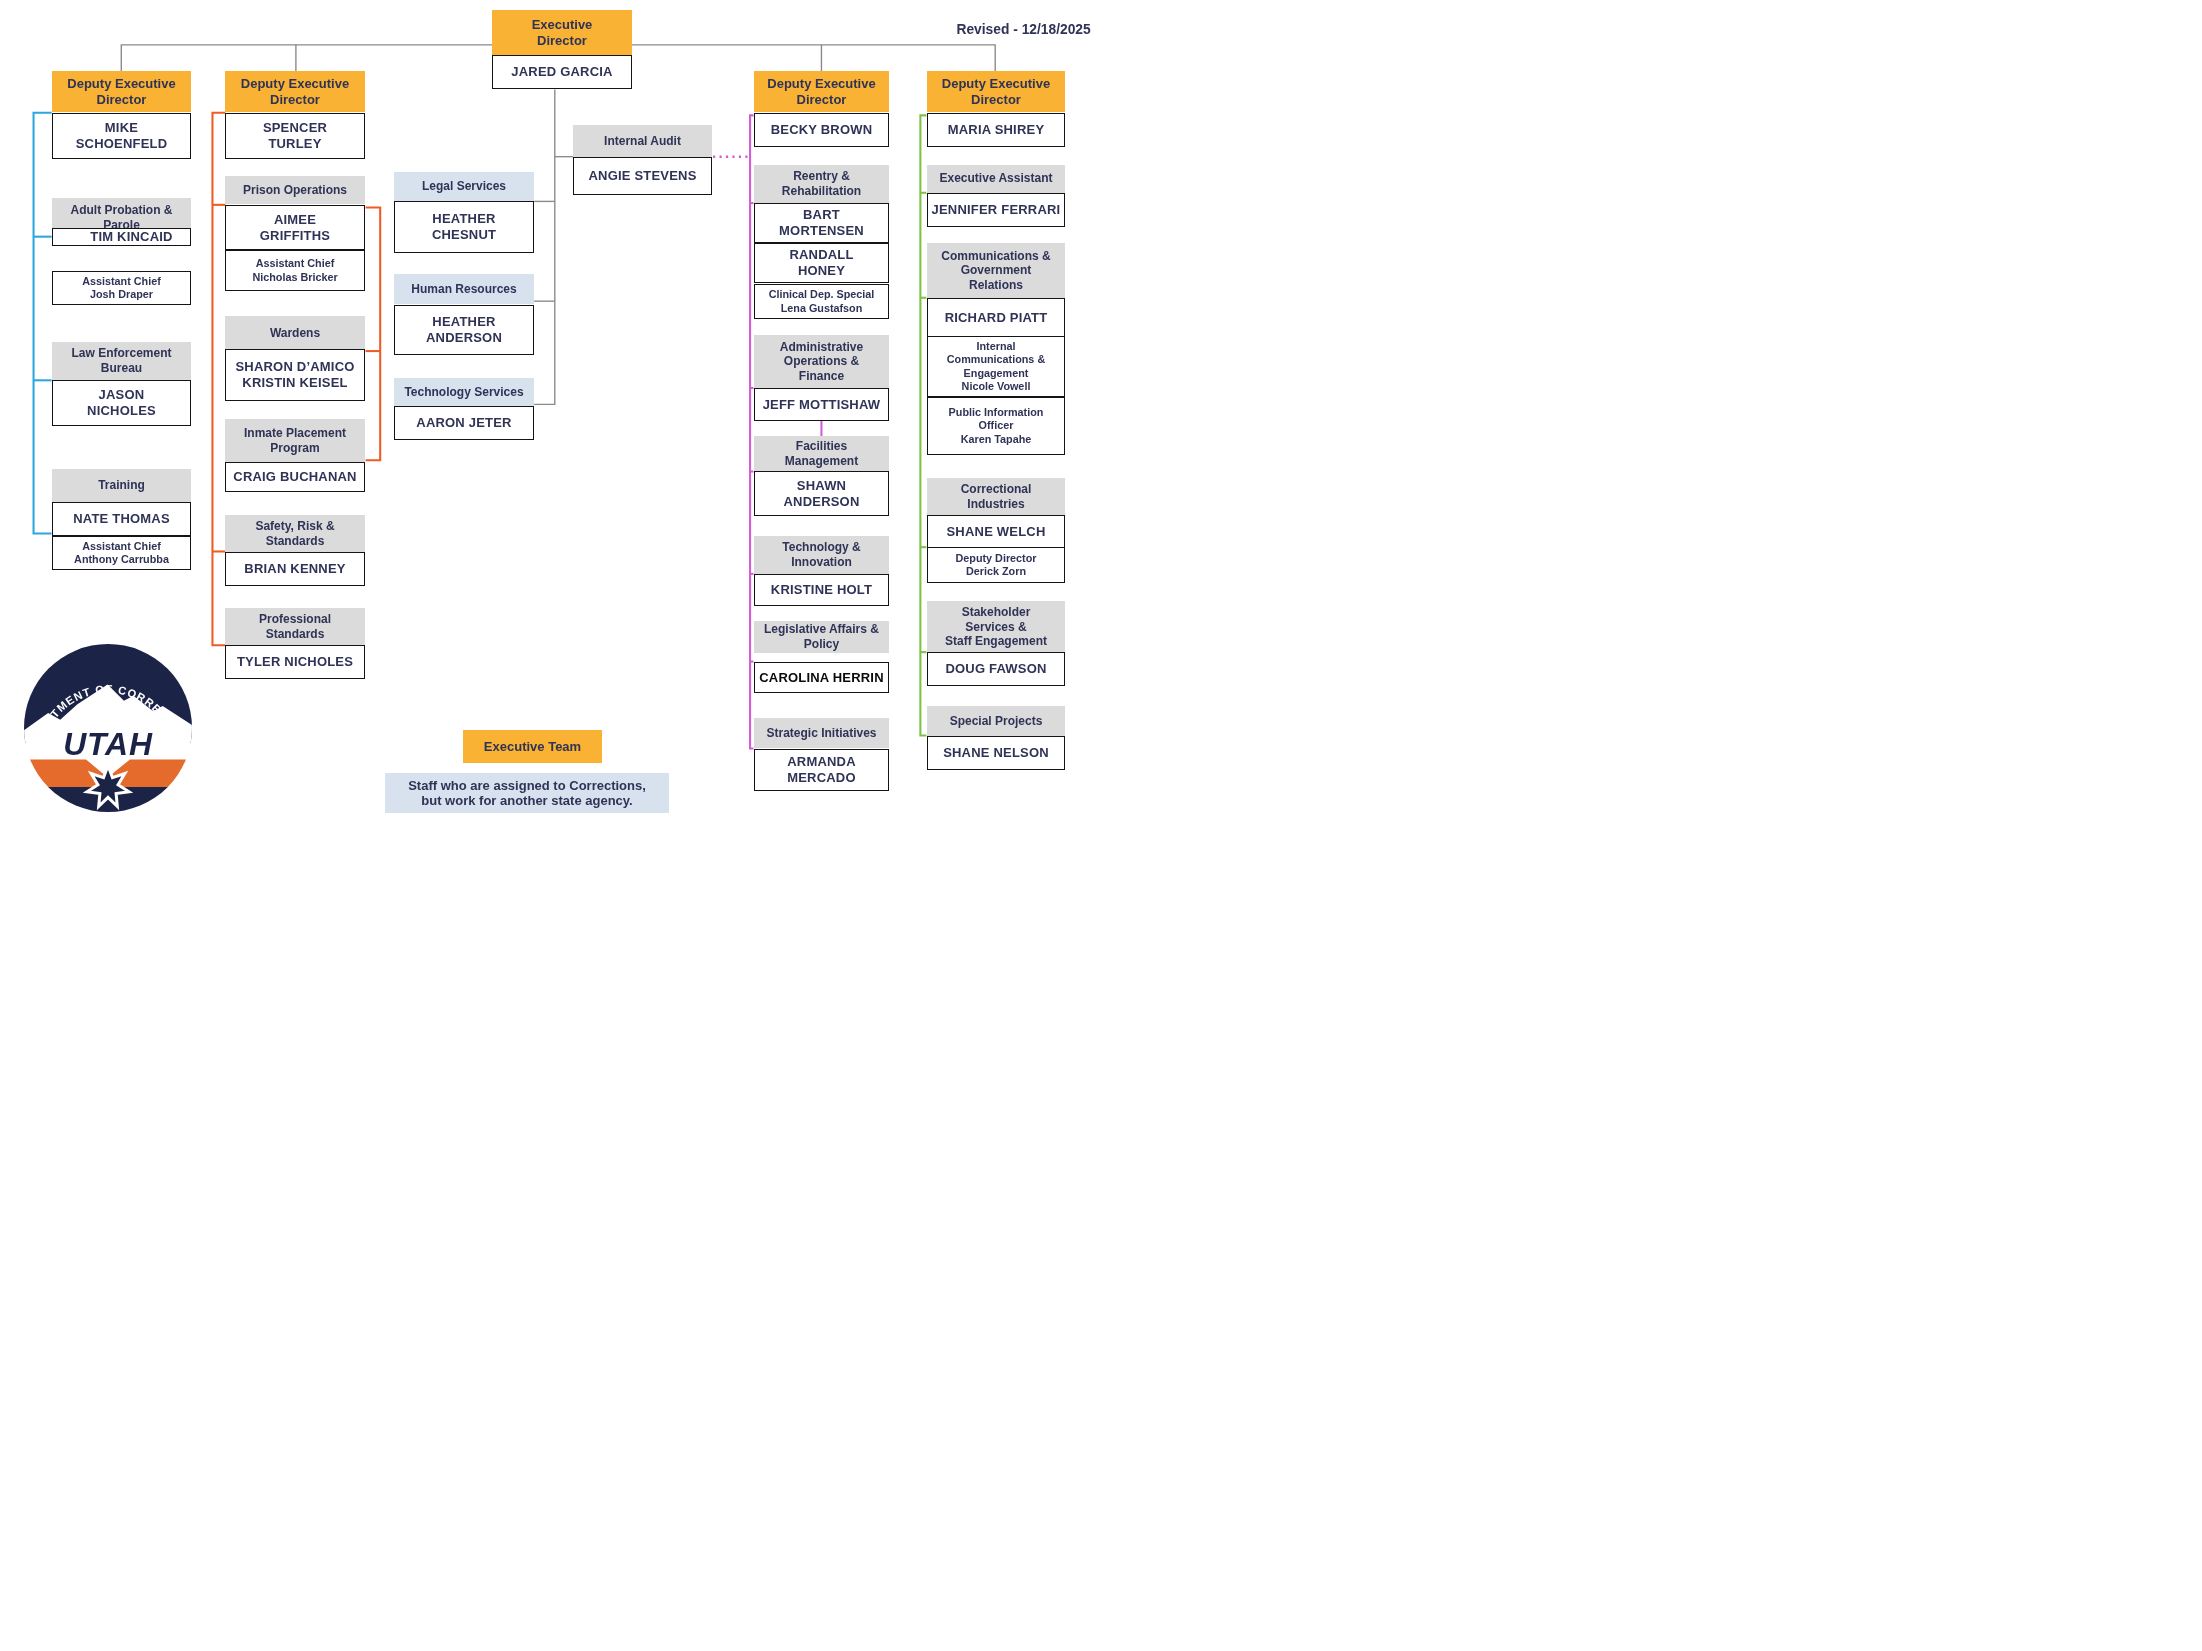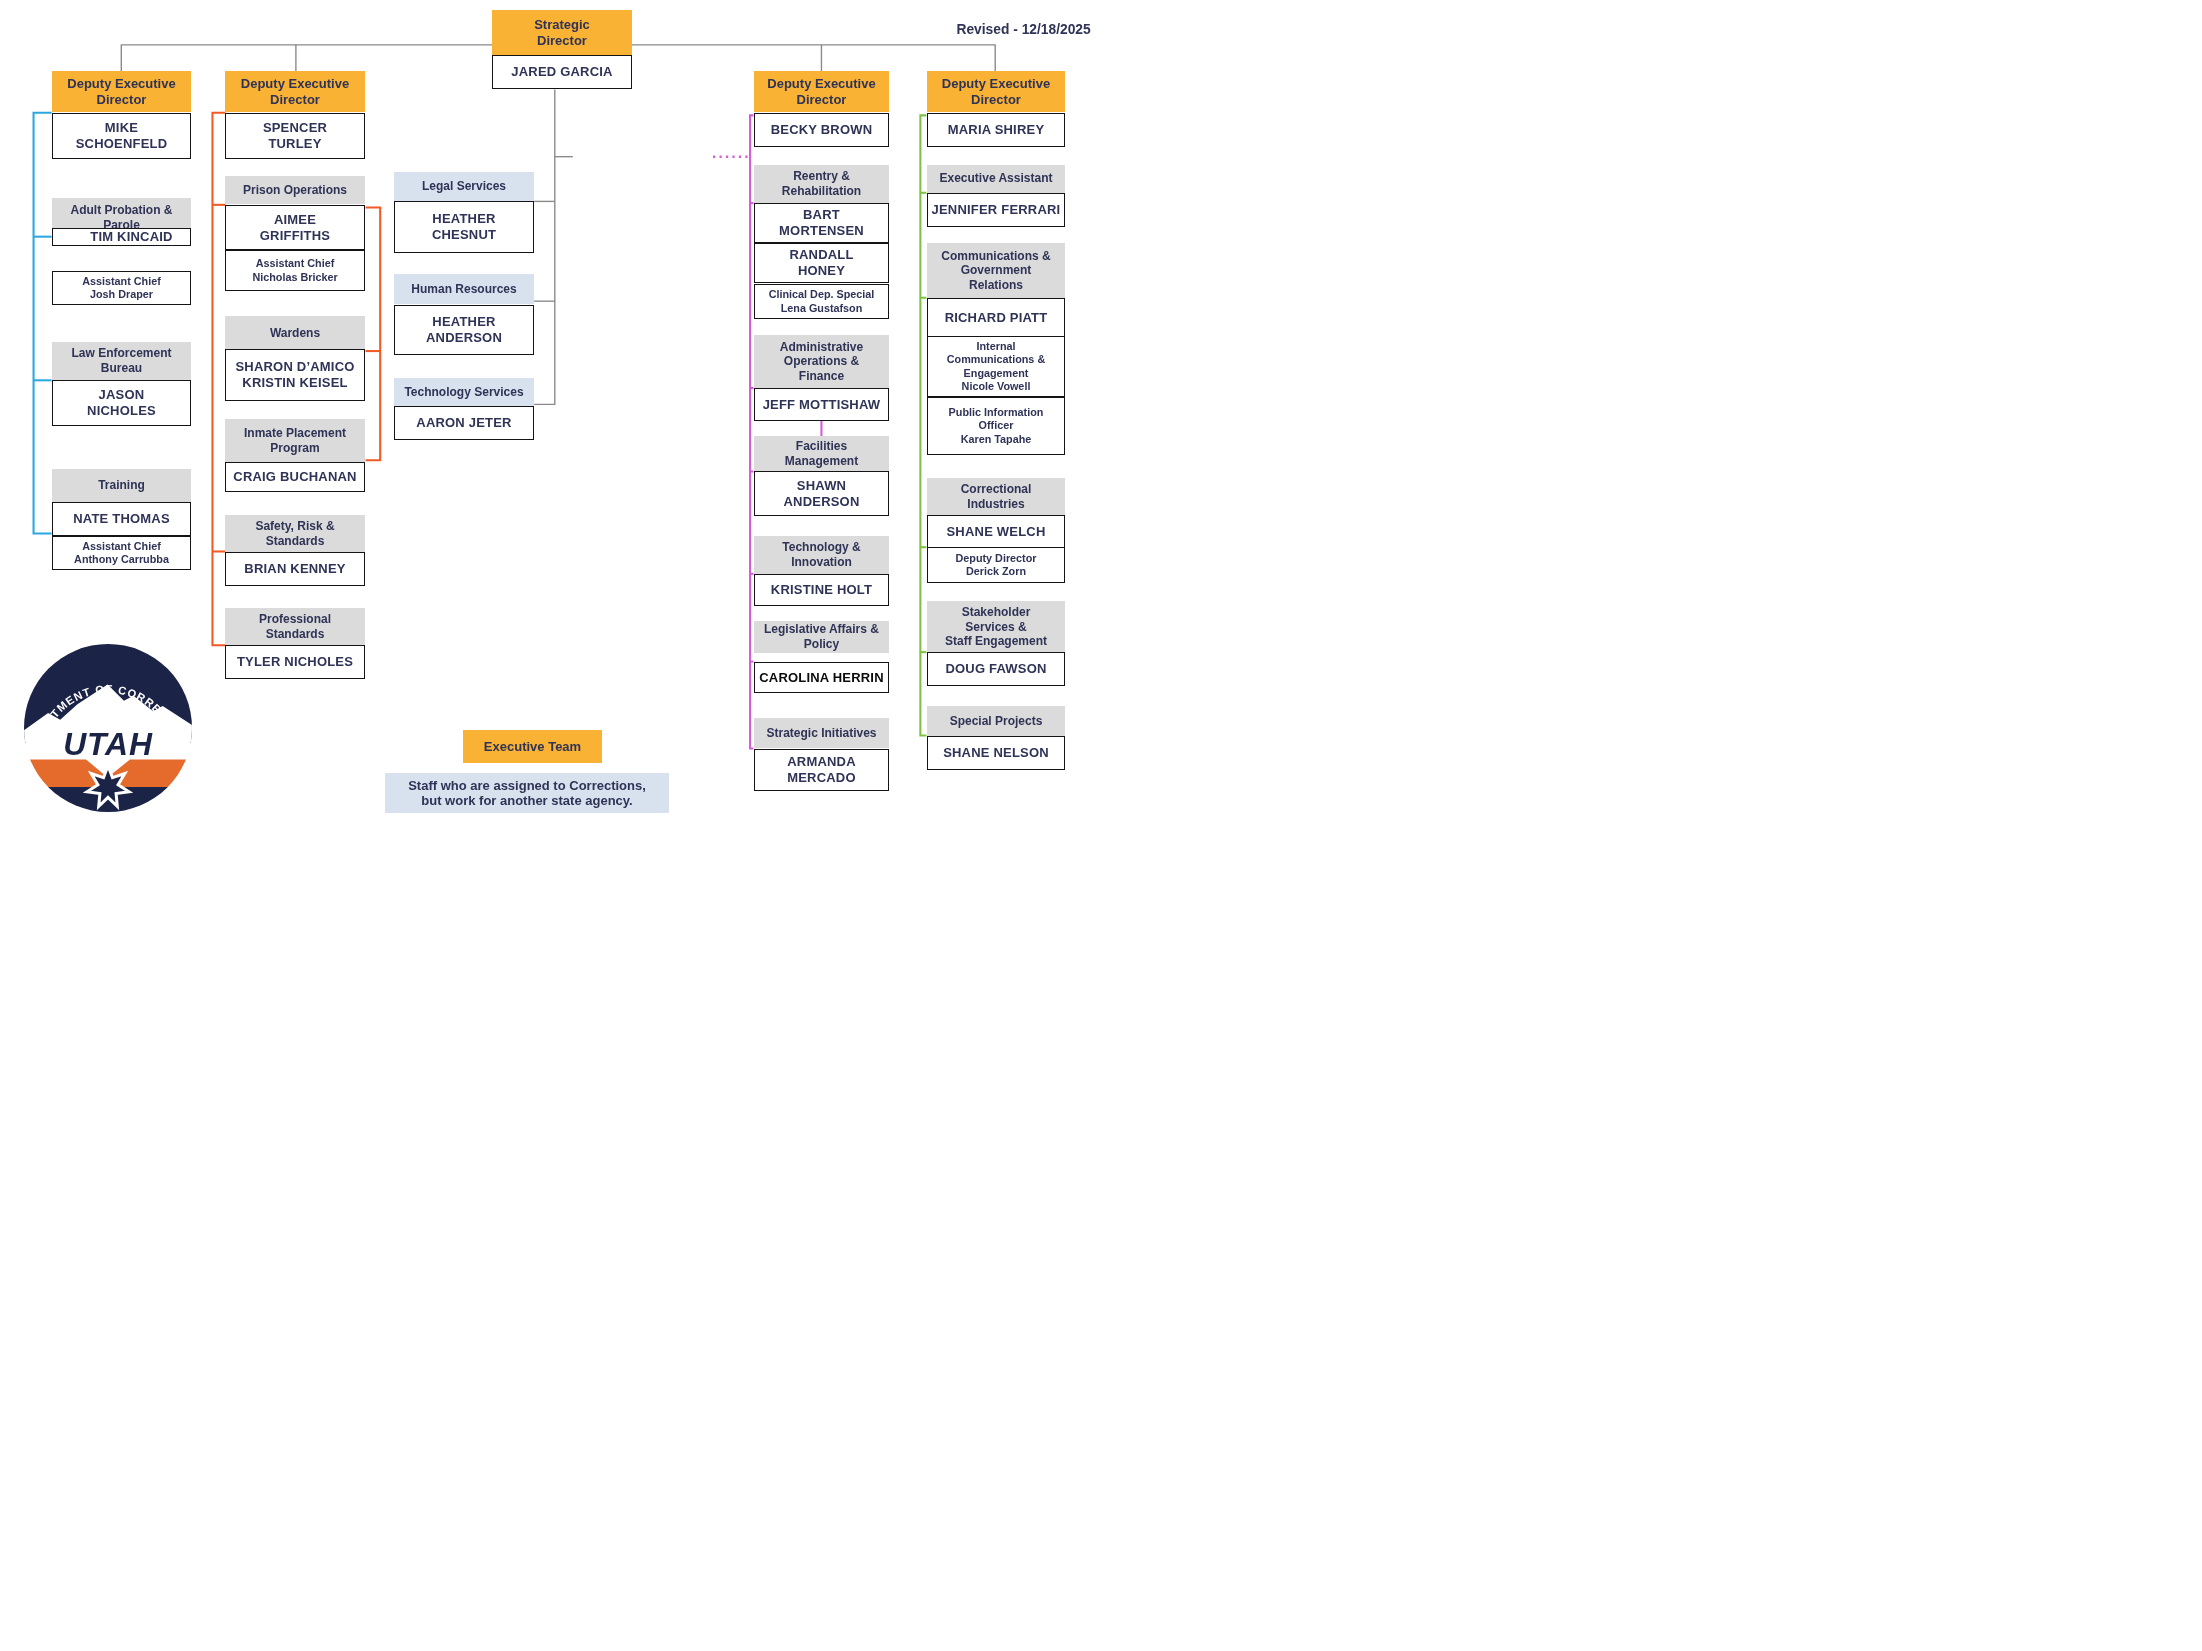--- a/index.html
+++ b/index.html
@@ -84,21 +84,21 @@
       <path d="M1070,224 H1077"></path>
       <path d="M1070,346 H1077"></path>
       <path d="M1070,636 H1077"></path>
       <path d="M1070,758 H1077"></path>
     </g>
   </svg>
 
   <div id="revised">Revised - 12/18/2025</div>
 
   <div class="col" style="left:492px;width:140px">
-      <div class="box title" style="top: 10.3px; height: 45px;">Strategic
+      <div class="box title" style="top: 10.3px; height: 45px;">Executive
 Director</div>
       <div class="box name" style="top: 55px; height: 34px;">JARED GARCIA</div>
     </div>
   <div class="col" style="left:52px;width:139px">
       <div class="box title" style="top: 71px; height: 41px;">Deputy Executive
 Director</div>
       <div class="box name" style="top: 113px; height: 46px;">MIKE
 SCHOENFELD</div>
       <div class="box dept" style="top: 198px; height: 39px;">Adult Probation &amp;
 Parole</div>
@@ -139,20 +139,24 @@
     </div>
   <div class="col" style="left:394px;width:140px">
       <div class="box dept-blue" style="top: 172px; height: 29px;">Legal Services</div>
       <div class="box name" style="top: 201px; height: 52px;">HEATHER
 CHESNUT</div>
       <div class="box dept-blue" style="top: 274px; height: 30px;">Human Resources</div>
       <div class="box name" style="top: 305px; height: 50px;">HEATHER
 ANDERSON</div>
       <div class="box dept-blue" style="top: 378px; height: 28px;">Technology Services</div>
       <div class="box name" style="top: 406px; height: 34px;">AARON JETER</div>
+    </div>
+  <div class="col" style="left:573px;width:139px">
+      <div class="box dept" style="top: 125px; height: 33px;">Internal Audit</div>
+      <div class="box name" style="top: 157px; height: 38px;">ANGIE STEVENS</div>
     </div>
   <div class="col" style="left:754px;width:135px">
       <div class="box title" style="top: 71px; height: 41px;">Deputy Executive
 Director</div>
       <div class="box name" style="top: 113px; height: 34px;">BECKY BROWN</div>
       <div class="box dept" style="top: 165px; height: 38px;">Reentry &amp;
 Rehabilitation</div>
       <div class="box name" style="top: 203px; height: 40px;">BART
 MORTENSEN</div>
       <div class="box name" style="top: 243px; height: 40px;">RANDALL

